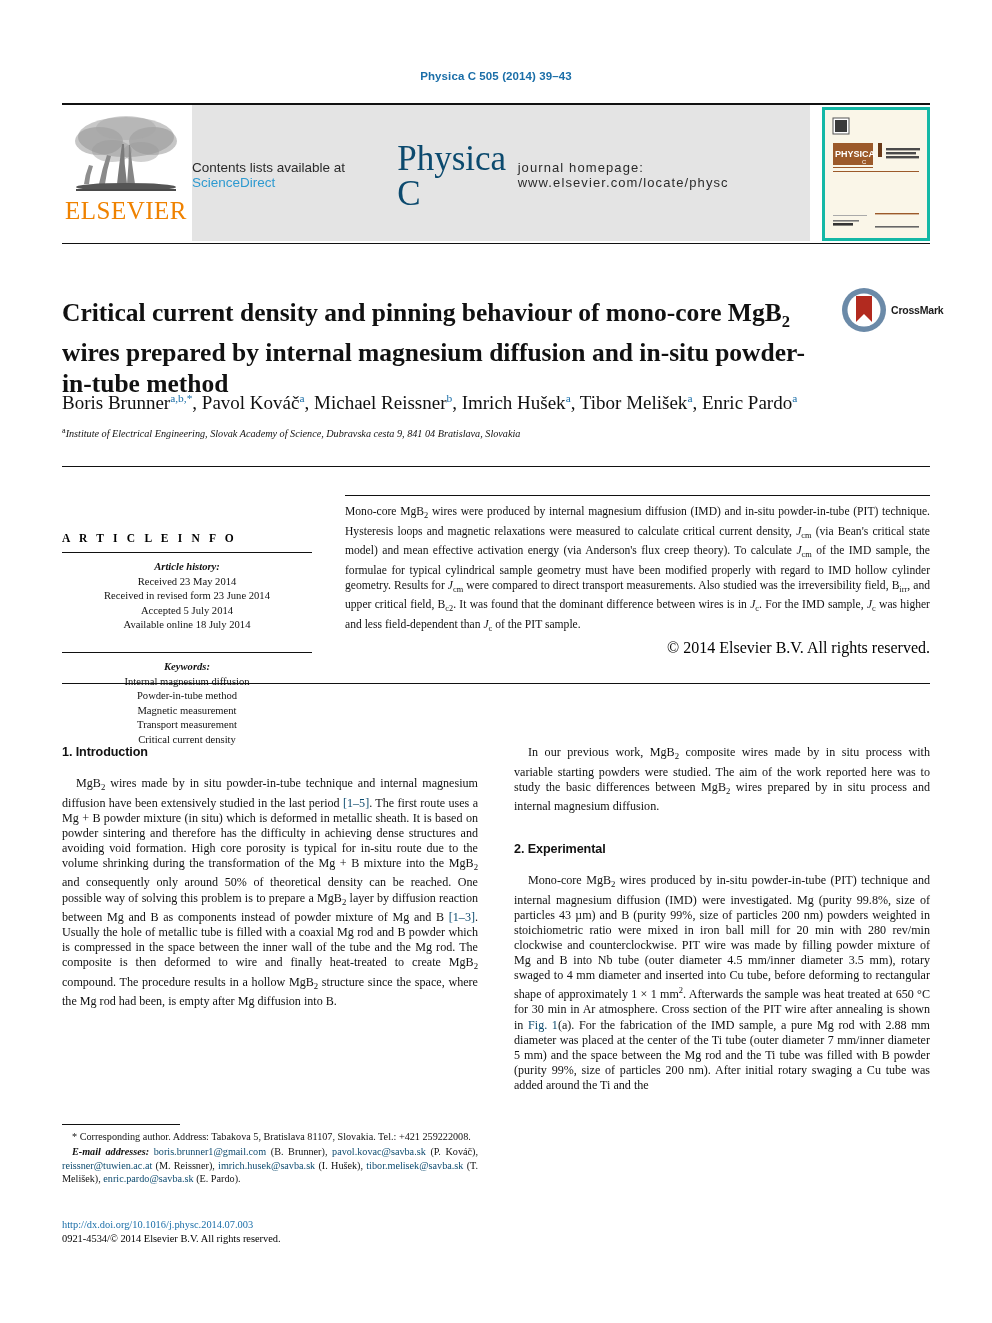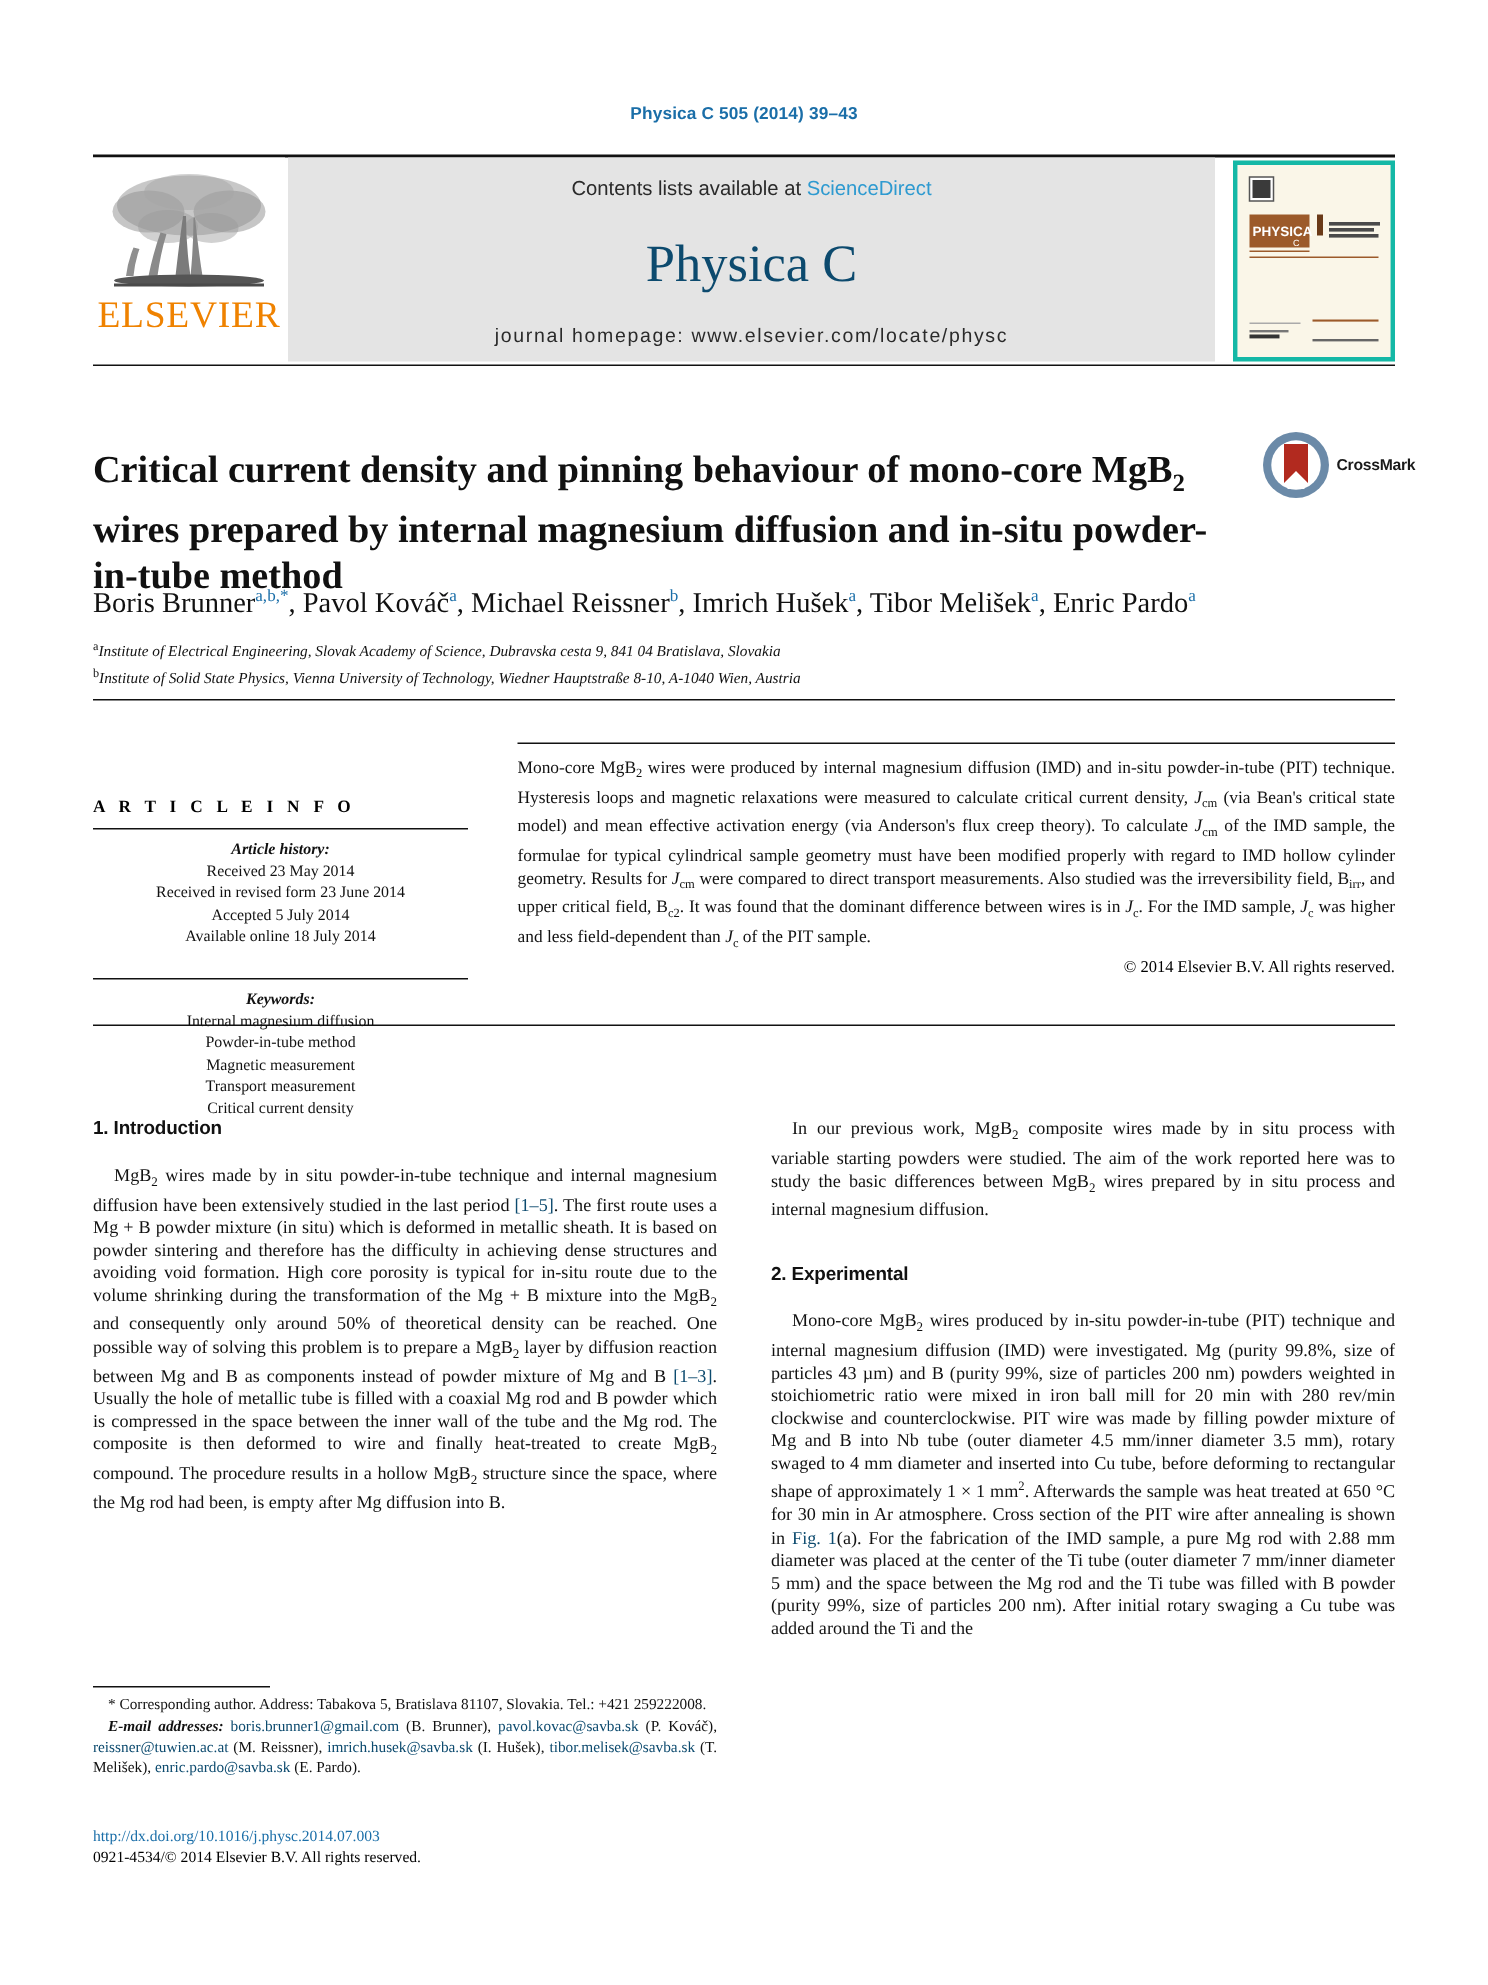--- a/index.html
+++ b/index.html
@@ -65,21 +65,21 @@
     color: #ef8200;
     line-height: 1;
     margin-top: 1px;
   }
   .journal-band {
     flex: 1 1 auto;
     background: #e4e4e4;
     margin-left: 2px;
     padding: 13px 0 10px 0;
     display: flex;
-    flex-direction: column;
+    flex-direction: row;
     justify-content: space-between;
     align-items: center;
     min-height: 110px;
   }
   .contents-line {
     font-family: "Liberation Sans", sans-serif;
     font-size: 13.5px;
     color: #2a2a2a;
   }
   .contents-line .sd {
@@ -232,21 +232,21 @@
     line-height: 15.2px;
     text-align: justify;
     color: #111;
   }
   .abs-body sub { font-size: 72%; }
   .abs-body i { font-style: italic; }
   .abs-copy {
     margin-top: 3px;
     text-align: right;
     font-family: "Liberation Serif", serif;
-    font-size: 11px;
+    font-size: 16px;
   }
   .abs-rule-bottom {
     position: absolute;
     left: 62px;
     top: 683px;
     width: 868px;
     border-top: 1.2px solid #111;
   }
 
   
@@ -391,21 +391,20 @@
     <span>Boris Brunner<sup class="star">a,b,*</sup></span>,
     <span>Pavol Kováč<sup>a</sup></span>,
     <span>Michael Reissner<sup>b</sup></span>,
     <span>Imrich Hušek<sup>a</sup></span>,
     <span>Tibor Melišek<sup>a</sup></span>,
     <span>Enric Pardo<sup>a</sup></span>
   </div>
 
   <div class="affiliations">
     <div><sup>a</sup><span>Institute of Electrical Engineering, Slovak Academy of Science, Dubravska cesta 9, 841 04 Bratislava, Slovakia</span></div>
-    <div><sup>b</sup><span>Institute of Solid State Physics, Vienna University of Technology, Wiedner Hauptstraße 8-10, A-1040 Wien, Austria</span></div>
   </div>
 
   <div class="info-rule"></div>
 
   <div class="info-col">
     <div class="sec-head">A R T I C L E    I N F O</div>
     <div class="hr"></div>
     <div class="info-body">
       <div class="lbl">Article history:</div>
       <div>Received 23 May 2014</div>

